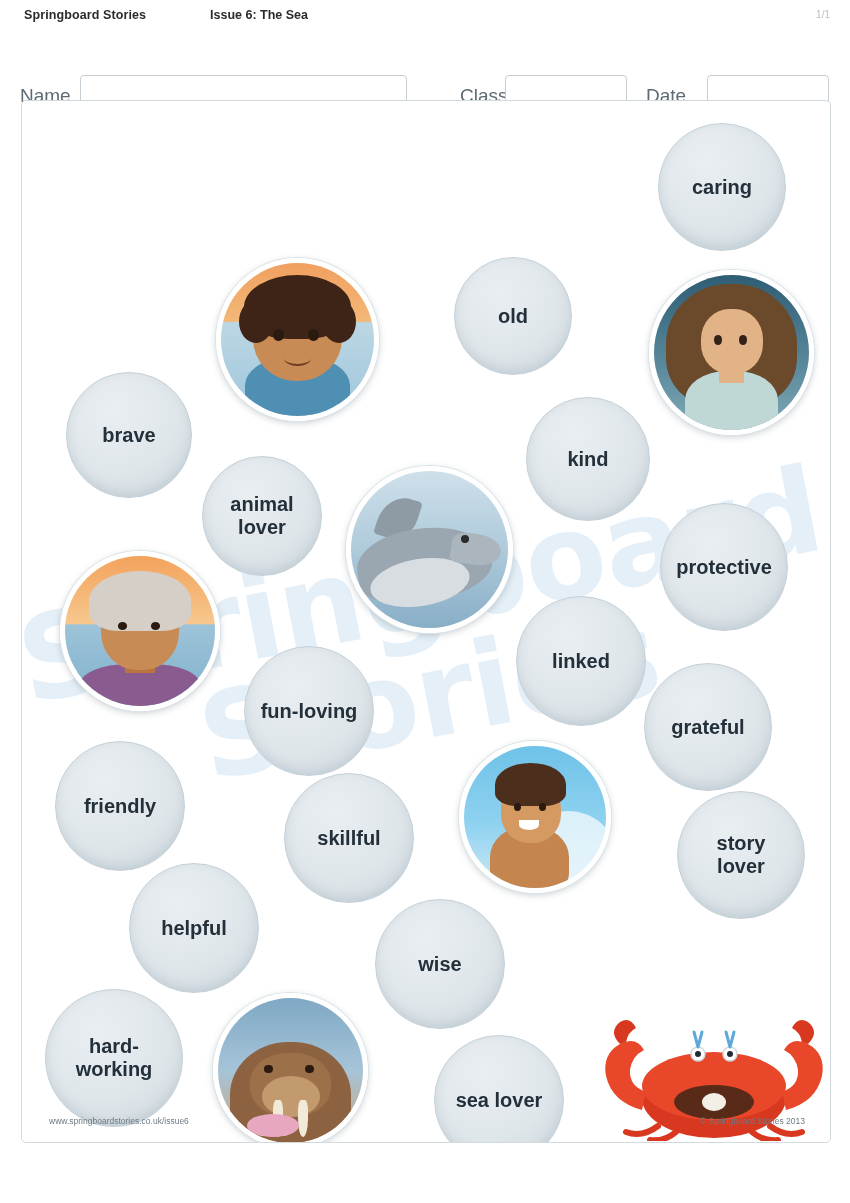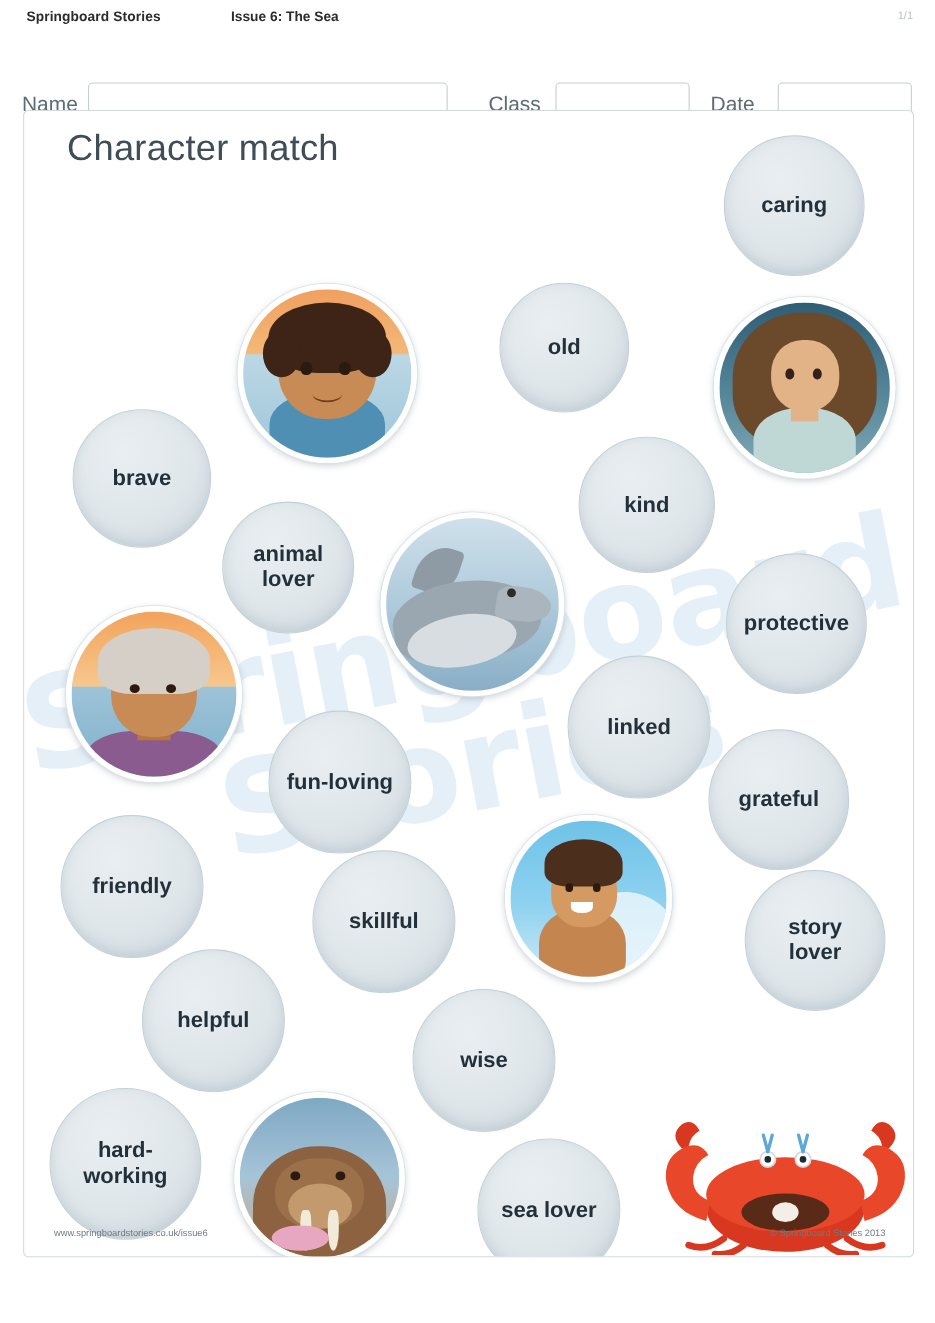--- a/index.html
+++ b/index.html
@@ -67,21 +67,21 @@
   }
   .fieldbox {
     position: absolute;
     border: 1px solid #c6ced4;
     border-radius: 4px;
     background: #ffffff;
     height: 36px;
   }
   .lbl-name  { left: 20px;  top: 55px; text-align: center; }
   .box-name  { left: 80px;  top: 45px; width: 325px; }
-  .lbl-class { left: 444px; top: 55px; text-align: right; }
+  .lbl-class { left: 460px; top: 55px; text-align: right; }
   .box-class { left: 505px; top: 45px; width: 120px; }
   .lbl-date  { left: 646px; top: 55px; }
   .box-date  { left: 707px; top: 45px; width: 120px; }
 
   
   .card {
     position: absolute;
     left: 21px; top: 100px;
     width: 808px;
     height: 1041px;
@@ -251,21 +251,20 @@
 
     <div class="fieldlabel lbl-class">Class</div>
     <div class="fieldbox box-class"></div>
 
     <div class="fieldlabel lbl-date">Date</div>
     <div class="fieldbox box-date"></div>
   </div>
 
   <div class="card">
 
-    <div class="title">Character match</div>
 
     <div class="watermark">
       <div class="wm-line wm1">Springboard</div>
       <div class="wm-line wm2">Stories</div>
     </div>
 
     <div class="pic" style="left:194px;top:157px;width:163px;height:163px;">
       <div class="inner">
         <div class="boy-sky"></div>
         <div class="boy-body"></div>

